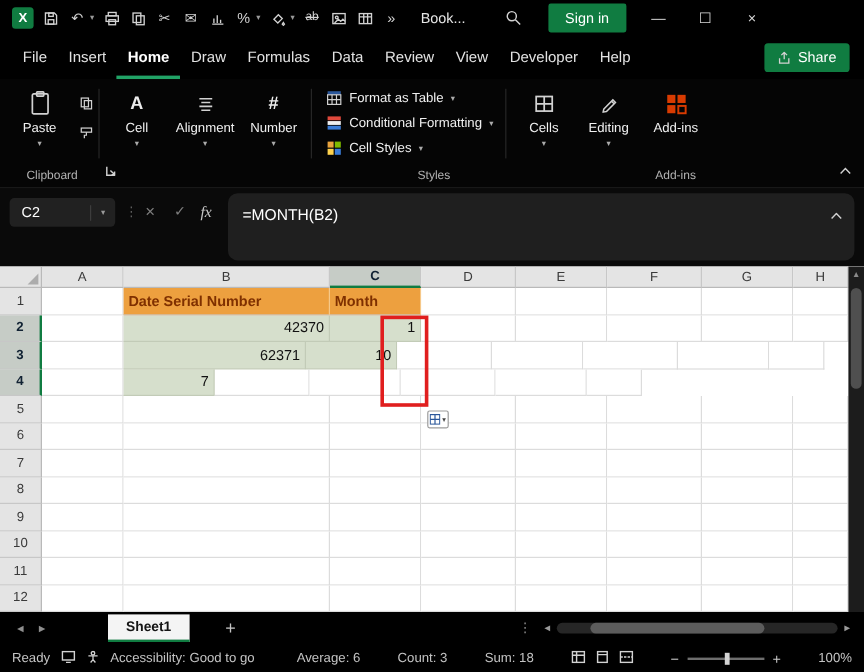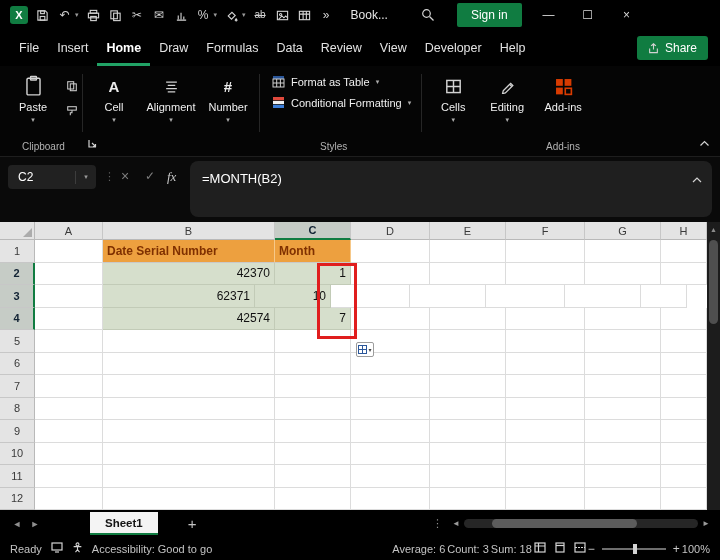--- a/index.html
+++ b/index.html
@@ -38,21 +38,21 @@
 .blabel{font-size:11px;color:#f0f0f0;white-space:nowrap;}
 .bchev{font-size:7px;color:#ababab;}
 .clip-group{display:flex;gap:6px;}
 .minicol{display:flex;flex-direction:column;gap:10px;padding-top:4px;}
 .mini-icon{height:15px;display:flex;align-items:center;justify-content:center;cursor:pointer;}
 .styles-group{display:flex;flex-direction:column;gap:8px;padding:1px 6px 0 8px;}
 .style-row{display:flex;align-items:center;gap:6px;font-size:11px;color:#f0f0f0;white-space:nowrap;cursor:pointer;}
 .schev{font-size:7px;color:#ababab;}
 .grouplabel{position:absolute;bottom:4px;font-size:10px;color:#b3b3b3;}
 .lbl-clipboard{left:22px;}
-.lbl-styles{left:320px;}
+.lbl-styles{left:348px;}
 .lbl-addins{left:546px;}
 .dlg-launcher{position:absolute;left:88px;bottom:4px;cursor:pointer;}
 .ribbon-collapse{position:absolute;right:10px;bottom:5px;cursor:pointer;}
 .glyph-icon{font-size:15px;font-weight:bold;color:#ececec;}
 
 
 .formulabar{height:65px;background:#0a0a0a;position:relative;flex:0 0 auto;}
 .namebox{position:absolute;left:8px;top:8px;width:88px;height:24px;background:#212121;border-radius:4px;
   display:flex;align-items:center;color:#fff;font-size:12px;cursor:pointer;}
 .nb-text{padding-left:10px;flex:1;}
@@ -105,21 +105,21 @@
 .add-sheet{margin-left:30px;font-size:15px;color:#c4c4c4;cursor:pointer;}
 .sb-dots{position:absolute;left:432px;color:#8f8f8f;font-size:11px;cursor:pointer;}
 .hscroll{position:absolute;left:452px;right:10px;top:8px;height:11px;display:flex;align-items:center;gap:4px;}
 .hs-arrow{font-size:8px;color:#9a9a9a;cursor:pointer;}
 .hs-track{flex:1;height:9px;background:#262626;border-radius:5px;position:relative;}
 .hs-thumb{position:absolute;left:12%;width:62%;height:9px;background:#5c5c5c;border-radius:5px;cursor:grab;}
 
 
 .statusbar{height:23px;background:#000;display:flex;align-items:center;padding:0 10px;gap:9px;
   color:#c3c3c3;font-size:11px;flex:0 0 auto;}
-.sb-right{margin-left:auto;display:flex;align-items:center;gap:2px;}
+.sb-right{margin-left:auto;display:flex;align-items:center;gap:31px;}
 .zoomwrap{display:flex;align-items:center;gap:7px;}
 .zoom-track{width:64px;height:2px;background:#6e6e6e;position:relative;}
 .zoom-tick{position:absolute;left:50%;top:-3px;width:1px;height:8px;background:#8a8a8a;}
 .zoom-thumb{position:absolute;left:48%;top:-4px;width:4px;height:10px;background:#d4d4d4;cursor:grab;}
 .zbtn{font-size:12px;color:#c9c9c9;cursor:pointer;}
 .viewicons{display:flex;align-items:center;gap:8px;}
 </style>
 </head>
 <body>
 
@@ -285,20 +285,30 @@
       </div>
       <div class="style-row">
         <svg width="13" height="13" viewBox="0 0 13 13">
           <rect x="1" y="1" width="11" height="3.2" fill="#E0493C"></rect>
             <rect x="1" y="4.9" width="11" height="3.2" fill="#EFEFEF"></rect>
             <rect x="1" y="8.8" width="11" height="3.2" fill="#3B7DD8"></rect>
         </svg>
         <span>Conditional Formatting</span>
         <span class="schev">▾</span>
       </div>
+      <div class="style-row">
+        <svg width="13" height="13" viewBox="0 0 13 13">
+          <rect x="1" y="1" width="5" height="5" fill="#E8A33D"></rect>
+            <rect x="7" y="1" width="5" height="5" fill="#7FBA00"></rect>
+            <rect x="1" y="7" width="5" height="5" fill="#FFD34E"></rect>
+            <rect x="7" y="7" width="5" height="5" fill="#3B7DD8"></rect>
+        </svg>
+        <span>Cell Styles</span>
+        <span class="schev">▾</span>
+      </div>
     </div>
 
     <div class="rdivider"></div>
 
     <div class="bigbtn">
       <div class="bicon">
         <svg class="ic" width="17" height="17" viewBox="0 0 14 14">
             <rect x="1.5" y="2" width="11" height="10"></rect>
             <path d="M1.5 7h11M7 2v10"></path>
           </svg>
@@ -407,21 +417,20 @@
           <div class="g-cell green-num" style="width: 76px;">10</div>
           <div class="g-cell" style="width: 79px;"></div>
           <div class="g-cell" style="width: 76px;"></div>
           <div class="g-cell" style="width: 79px;"></div>
           <div class="g-cell" style="width: 76px;"></div>
           <div class="g-cell" style="width: 46px;"></div>
         </div>
         <div class="g-row">
           <div class="g-rowhead sel">4</div>
           <div class="g-cell" style="width: 68px;"></div>
-          <div class="g-cell green-num" style="width: 172px;">42574</div>
           <div class="g-cell green-num" style="width: 76px;">7</div>
           <div class="g-cell" style="width: 79px;"></div>
           <div class="g-cell" style="width: 76px;"></div>
           <div class="g-cell" style="width: 79px;"></div>
           <div class="g-cell" style="width: 76px;"></div>
           <div class="g-cell" style="width: 46px;"></div>
         </div>
         <div class="g-row">
           <div class="g-rowhead">5</div>
           <div class="g-cell" style="width: 68px;"></div>

